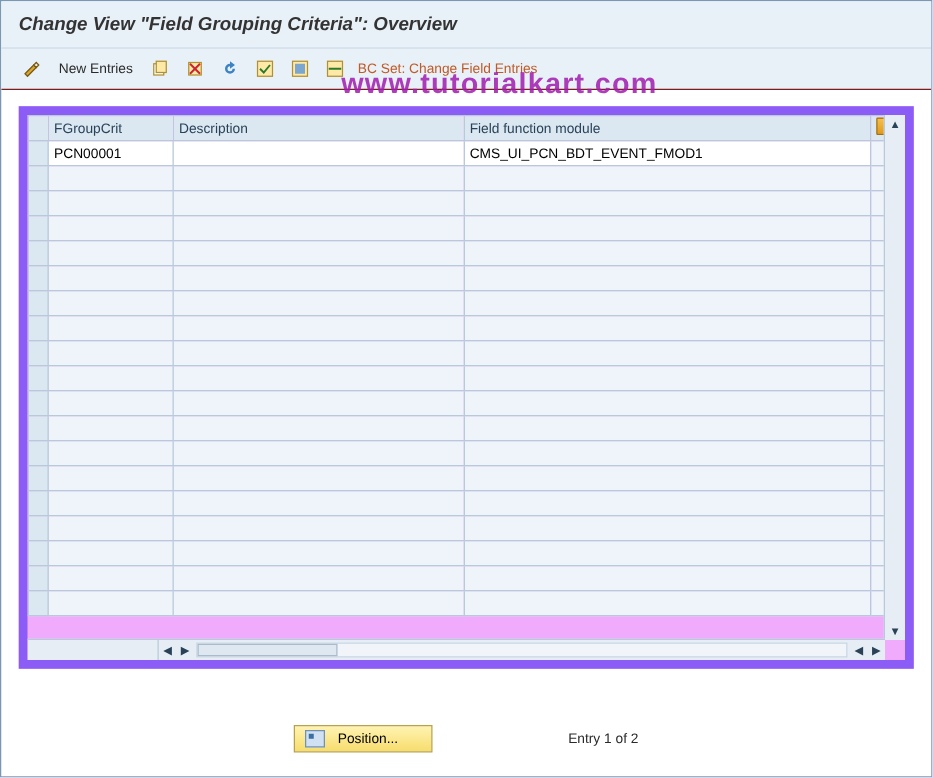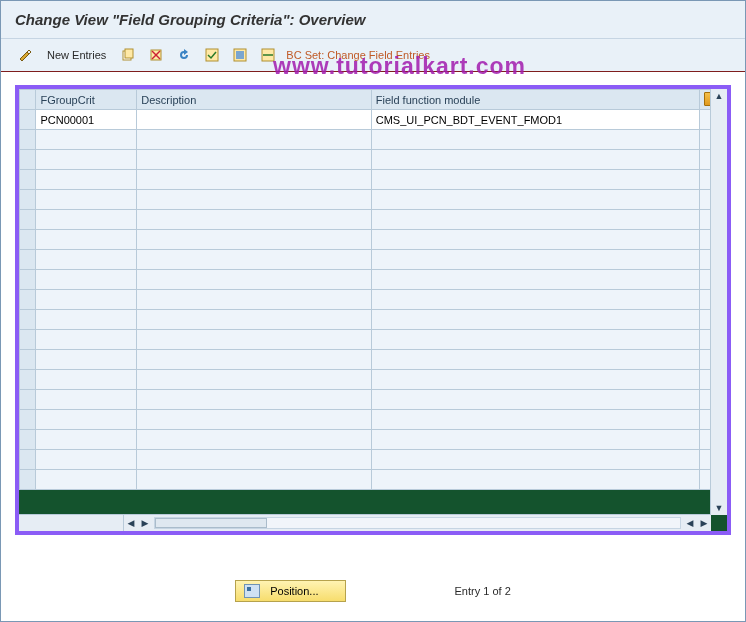--- a/index.html
+++ b/index.html
@@ -5,21 +5,21 @@
   html,body{margin:0;padding:0;font-family:Arial,Helvetica,sans-serif;font-size:11px;color:#000;background:#fff}
   .window{width:746px;height:622px;border:1px solid #7a98b5;box-sizing:border-box;position:relative;overflow:hidden}
   .titlebar{background:#e9f1f8;border-bottom:1px solid #c6d5e3;padding:10px 14px}
   .titlebar h1{margin:0;font-size:15px;font-style:italic;font-weight:bold;color:#333}
   .toolbar{background:#e9f1f8;padding:6px 14px;border-bottom:1px solid #7f1d1d;display:flex;align-items:center;gap:8px}
   .tb-btn{display:inline-flex;align-items:center;justify-content:center;width:18px;height:18px;border:1px solid transparent;border-radius:2px;cursor:pointer}
   .tb-text{color:#2a2a2a;font-size:11px;cursor:pointer;padding:2px 4px}
   .tb-link{color:#c05a27;font-size:11px;cursor:pointer}
   .watermark{position:absolute;top:52px;left:272px;font-size:23px;color:#a21caf;font-weight:bold;letter-spacing:1px;opacity:.85;pointer-events:none}
 
-  .grid-wrap{position:absolute;left:14px;top:84px;right:14px;bottom:86px;border:4px solid #8b5cf6;background:#14532d;overflow:hidden}
+  .grid-wrap{position:absolute;left:14px;top:84px;right:14px;bottom:86px;border:7px solid #8b5cf6;background:#f0abfc;overflow:hidden}
   table.grid{border-collapse:collapse;width:100%}
   table.grid th,table.grid td{font-size:11px;height:20px;padding:0 4px;box-sizing:border-box;border:1px solid #b8cad9;text-align:left;white-space:nowrap}
   table.grid th{background:#dbe7f1;color:#2a4258;font-weight:normal;position:sticky;top:0}
   .rowstub{width:14px;background:#dbe7f1}
   .colF{width:86px}
   .colD{width:200px}
   .colR{width:280px}
   td.cell{background:#eef4fa}
   td.cell.filled{background:#fff}
   .corner{width:18px;background:#dbe7f1;text-align:center}

